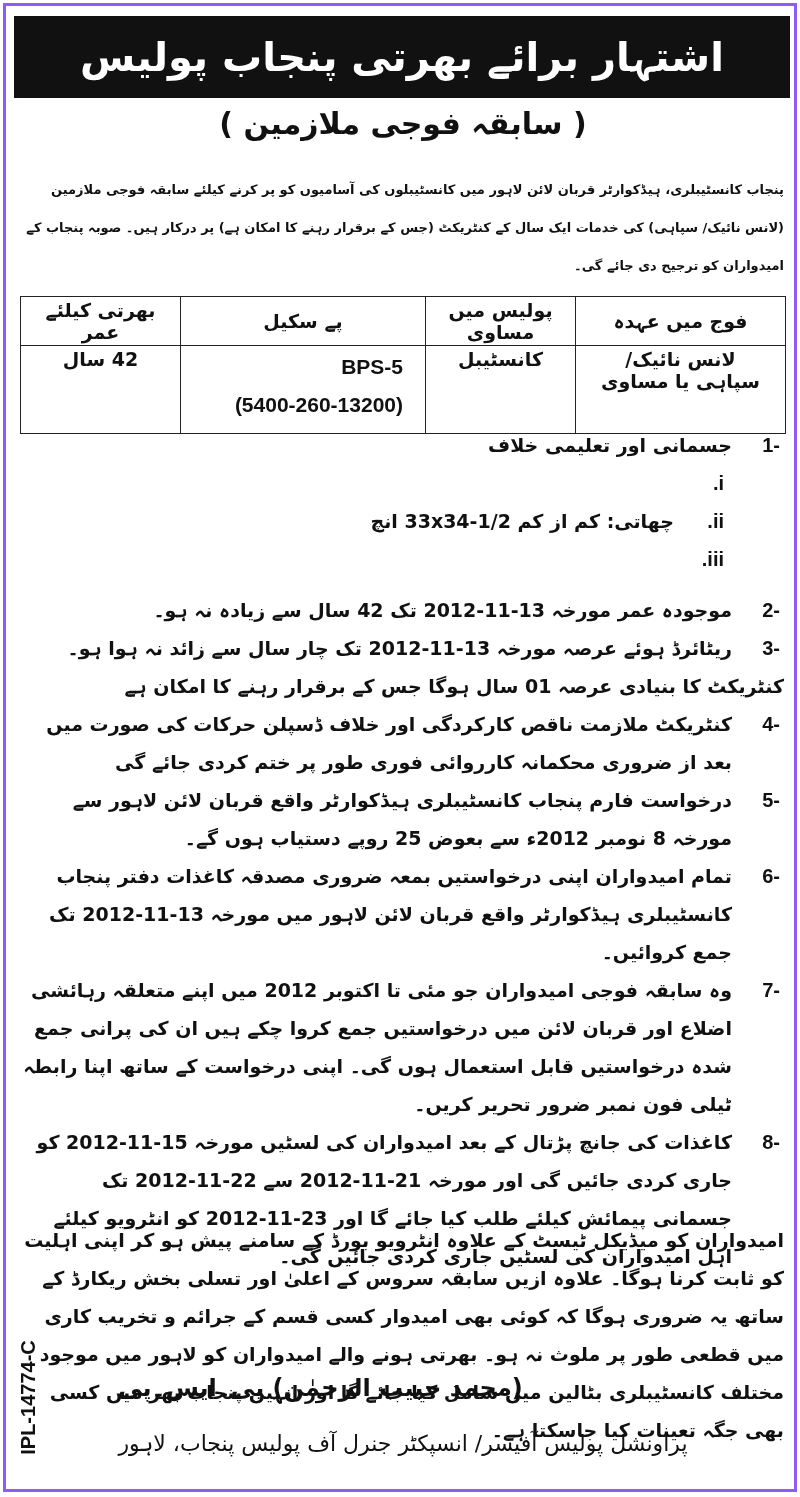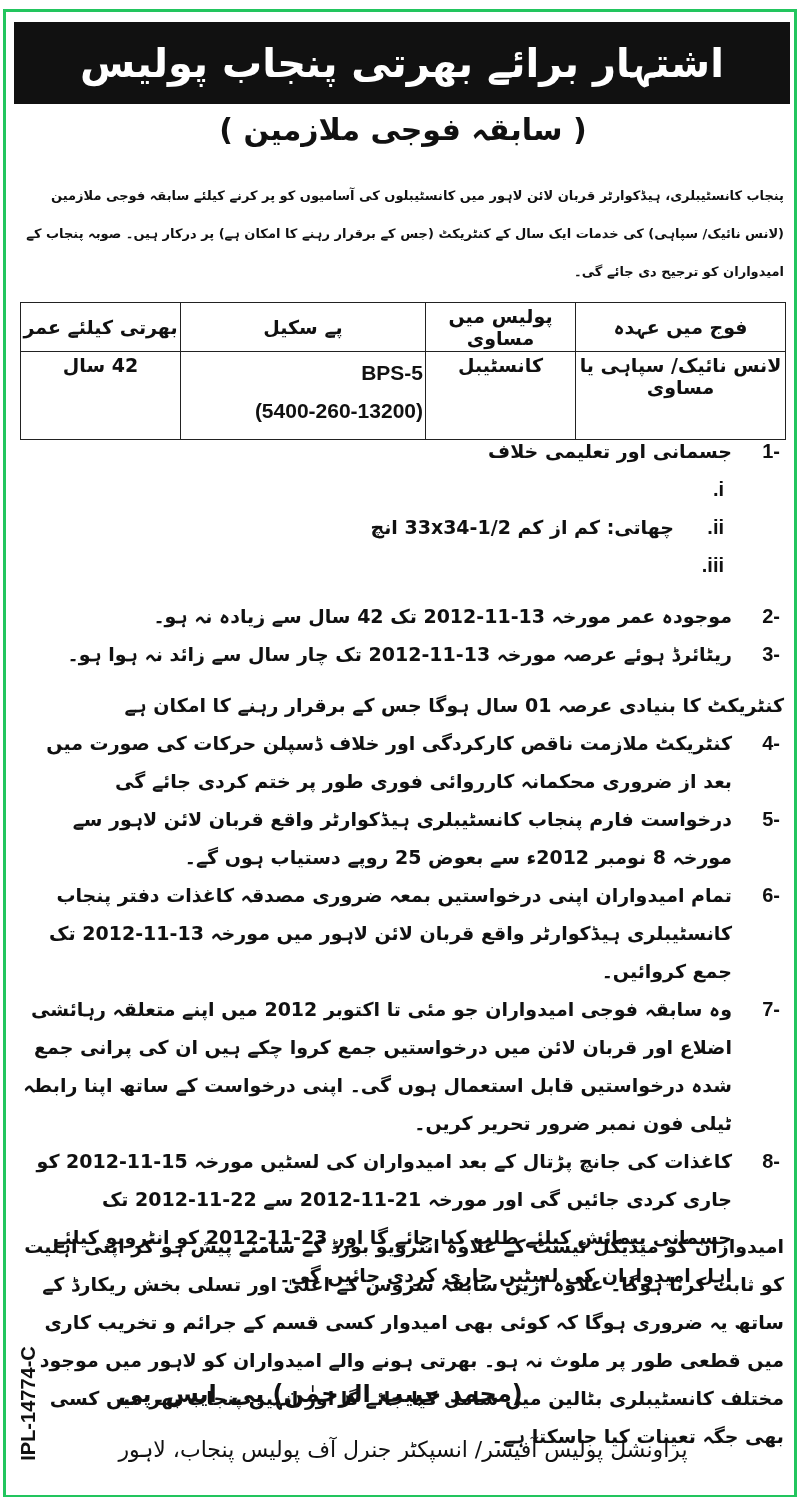--- a/index.html
+++ b/index.html
@@ -1,40 +1,40 @@
 <!DOCTYPE html>
 <html><head>
 <meta charset="utf-8">
 <style>
   * { box-sizing: border-box; margin: 0; padding: 0; }
   html, body { width: 800px; height: 1497px; background: #ffffff; overflow: hidden; }
   body { font-family: "DejaVu Sans", sans-serif; color: #111; }
   .frame {
-    position: absolute; left: 3px; top: 9px; width: 794px; height: 1489px;
-    border: 3px solid #22c55e;
+    position: absolute; left: 3px; top: 3px; width: 794px; height: 1489px;
+    border: 3px solid #8b5cf6;
   }
   .banner {
     position: absolute; left: 8px; top: 10px; width: 776px; height: 82px;
     background: #111; color: #fff; display: flex; align-items: center; justify-content: center;
   }
   .banner-title { font-size: 40px; font-weight: bold; direction: rtl; letter-spacing: 1px; }
   .subtitle {
     position: absolute; top: 100px; left: 0; width: 794px; text-align: center;
     font-size: 30px; font-weight: bold; direction: rtl;
   }
   .rtl { direction: rtl; text-align: right; }
   .intro {
     position: absolute; top: 165px; left: 16px; width: 762px;
     font-size: 13px; line-height: 38px; font-weight: bold;
   }
   table.grid {
     position: absolute; top: 290px; left: 14px; width: 766px; border-collapse: collapse;
     direction: rtl; font-weight: bold;
   }
-  table.grid th, table.grid td { border: 1.5px solid #222; padding: 2px 2px; font-size: 19px; }
+  table.grid th, table.grid td { border: 1.5px solid #222; padding: 2px 22px; font-size: 19px; }
   table.grid th { height: 40px; text-align: center; }
   table.grid td { vertical-align: top; height: 88px; }
   td.center { text-align: center; }
   .pay { direction: ltr; text-align: right; font-family: "Liberation Sans", sans-serif; font-size: 21px; line-height: 38px; }
   .section { position: absolute; left: 16px; width: 762px; font-weight: bold; font-size: 19px; line-height: 38px; }
   .item { display: flex; direction: rtl; }
   .num { width: 52px; flex: none; text-align: right; font-family: "Liberation Sans", sans-serif; font-size: 20px; padding-right: 4px; }
   .txt { flex: 1; text-align: right; }
   .sub { display: flex; direction: rtl; padding-right: 60px; }
   .subnum { width: 50px; flex: none; font-family: "Liberation Sans", sans-serif; font-size: 20px; text-align: right; }
@@ -95,21 +95,21 @@
 
   <div class="section" style="top:585px;">
     <div class="item">
         <span class="num">-2</span>
         <span class="txt">موجودہ عمر مورخہ 13-11-2012 تک 42 سال سے زیادہ نہ ہو۔</span>
       </div>
     <div class="item">
         <span class="num">-3</span>
         <span class="txt">ریٹائرڈ ہوئے عرصہ مورخہ 13-11-2012 تک چار سال سے زائد نہ ہوا ہو۔</span>
       </div>
-    <div class="item" style="direction:rtl;margin-top:13px;">
+    <div class="item" style="direction:rtl;">
         <span class="txt">کنٹریکٹ کا بنیادی عرصہ 01 سال ہوگا جس کے برقرار رہنے کا امکان ہے</span>
       </div>
     <div class="item">
         <span class="num">-4</span>
         <span class="txt">کنٹریکٹ ملازمت ناقص کارکردگی اور خلاف ڈسپلن حرکات کی صورت میں بعد از ضروری محکمانہ کارروائی فوری طور پر ختم کردی جائے گی</span>
       </div>
     <div class="item">
         <span class="num">-5</span>
         <span class="txt">درخواست فارم پنجاب کانسٹیبلری ہیڈکوارٹر واقع قربان لائن لاہور سے مورخہ 8 نومبر 2012ء سے بعوض 25 روپے دستیاب ہوں گے۔</span>
       </div>

